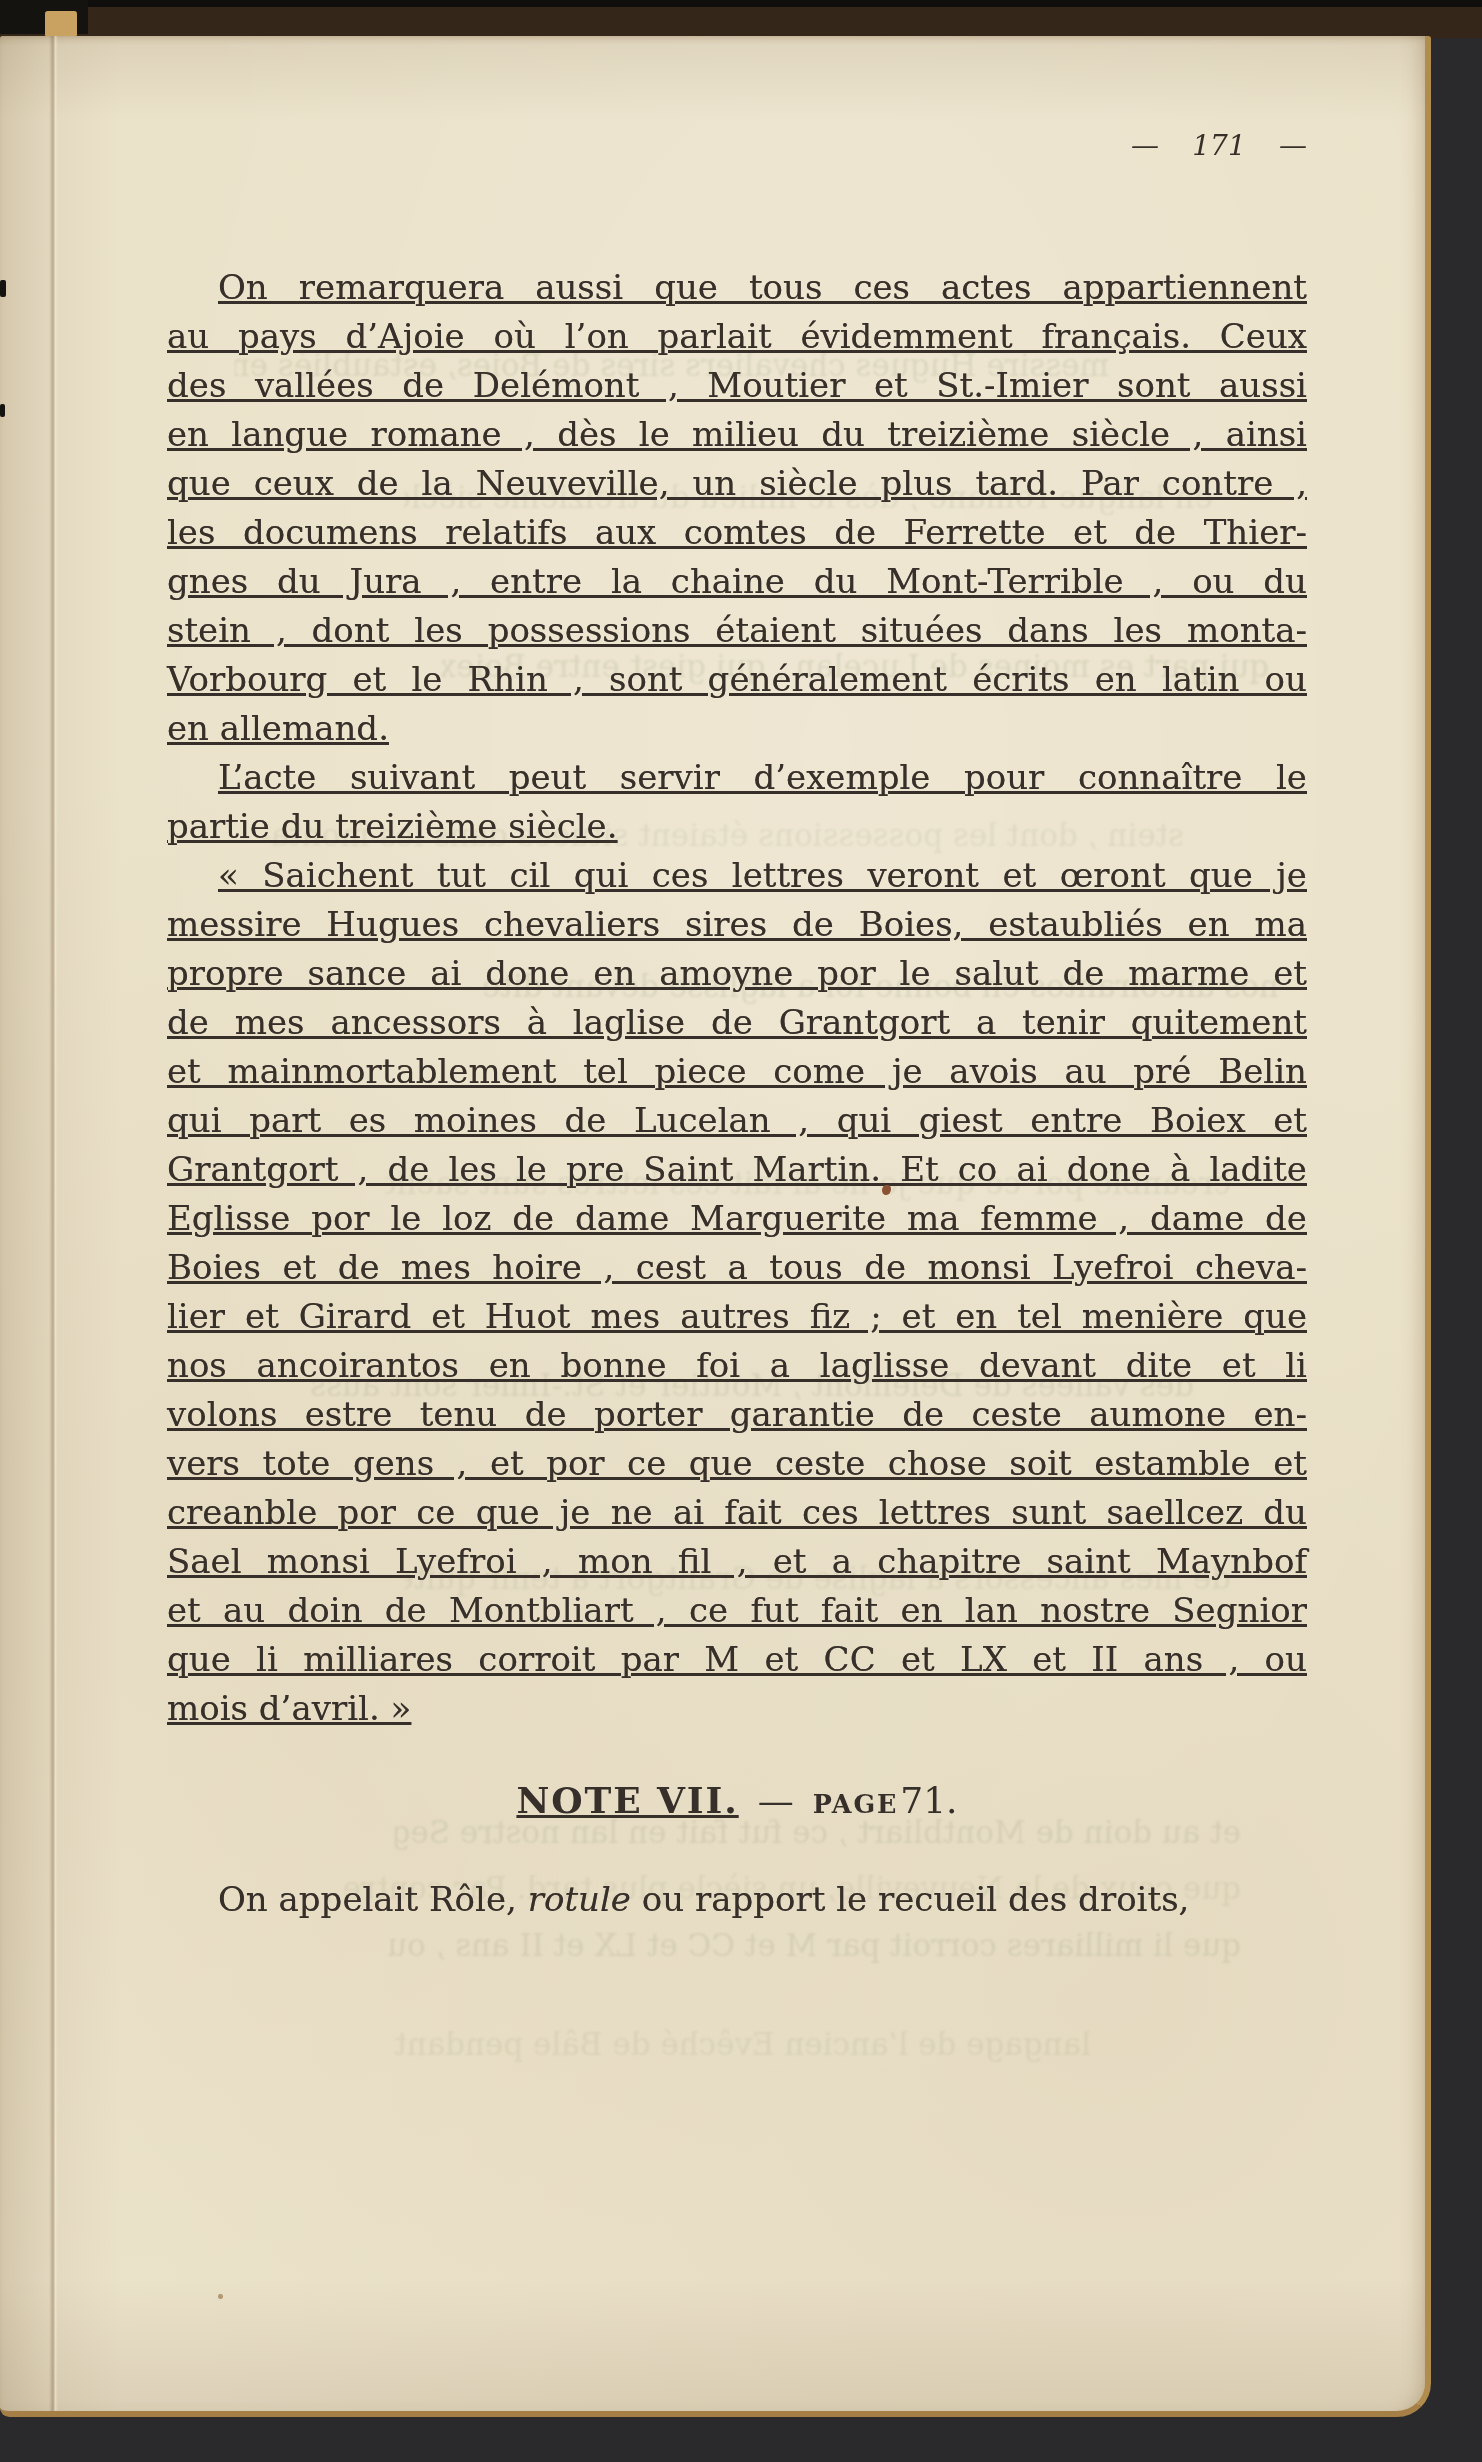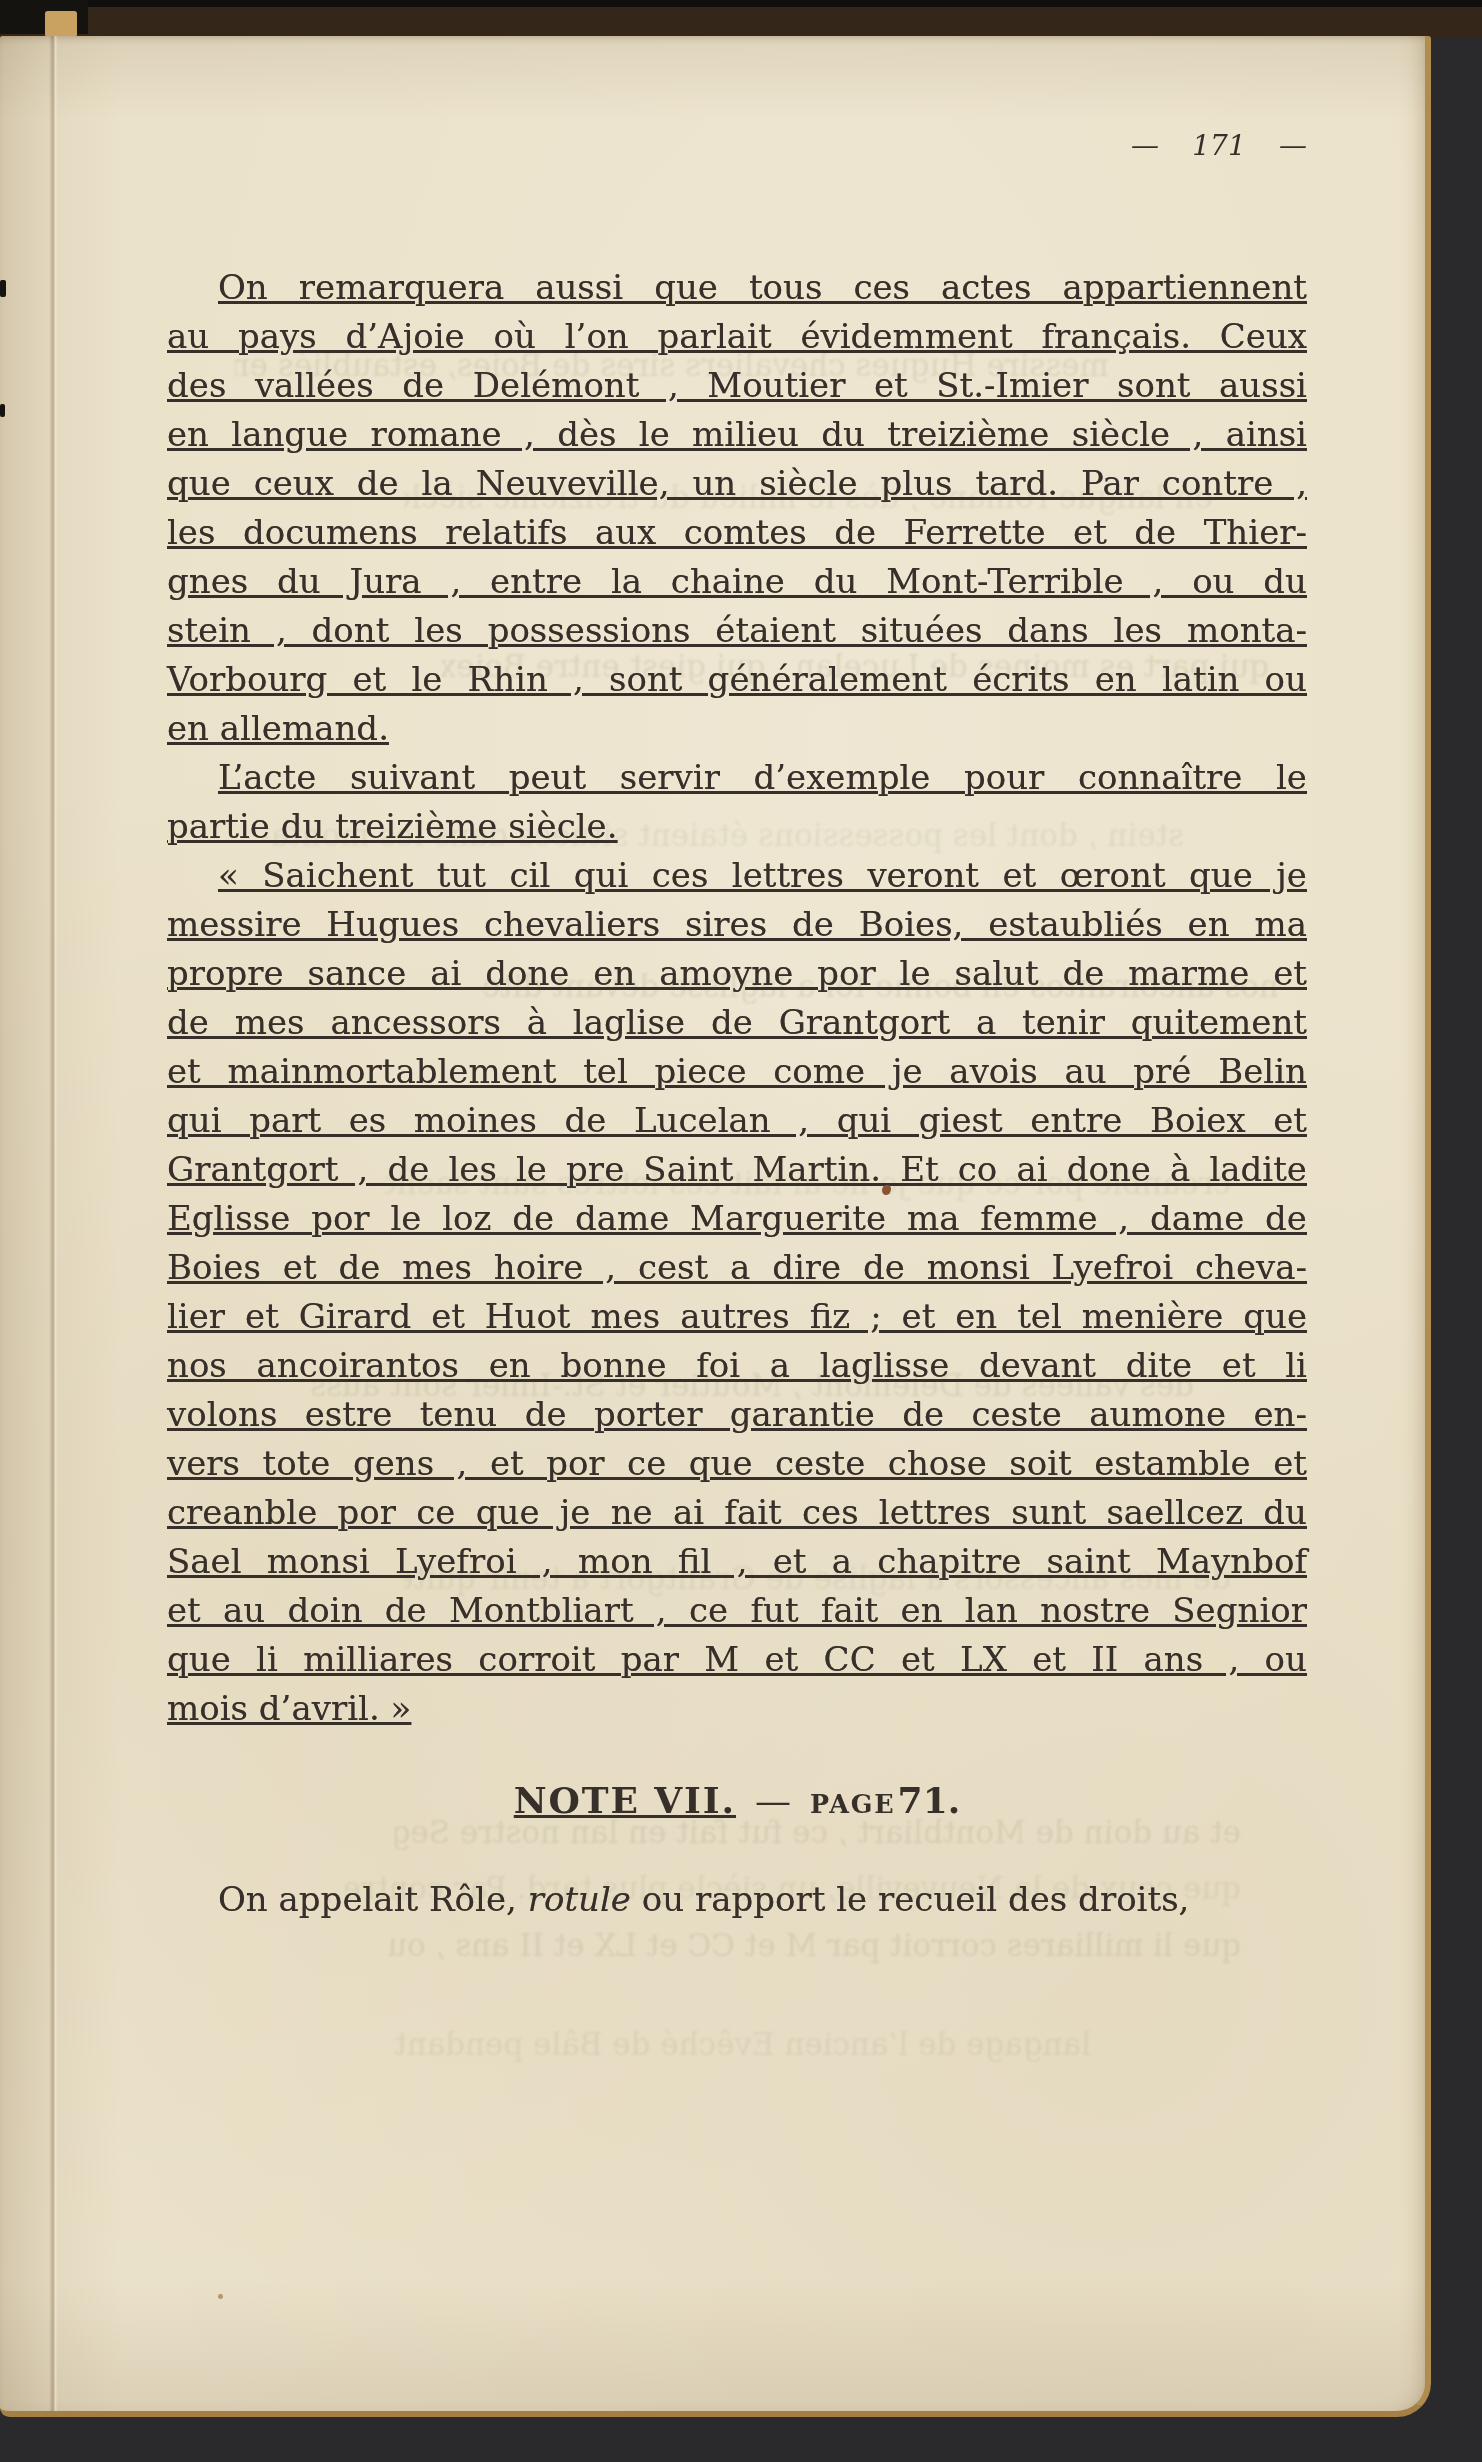--- a/index.html
+++ b/index.html
@@ -30,21 +30,21 @@
   .bodytext{margin-top:98px;}
   .line{height:49px;line-height:49px;font-size:34px;color:#37302a;
         text-align:justify;text-align-last:justify;white-space:nowrap;
         text-shadow:0 0 0.6px rgba(55,45,35,.55);text-decoration:underline;}
   .line.indent{text-indent:51px;}
   .line.last{text-align-last:left;}
   .note-heading{margin-top:43px;height:49px;line-height:49px;text-align:center;color:#37302a;}
   .nh-main{font-size:36px;font-weight:700;letter-spacing:1.9px;text-decoration:underline;}
   .nh-dash{font-size:36px;margin:0 19px;}
   .nh-small{font-size:25.4px;font-weight:700;letter-spacing:1.9px;}
-  .nh-page{font-size:36px;font-weight:700;margin-left:2px;}
+  .nh-page{font-size:36px;font-weight:400;margin-left:2px;}
   .final-line{margin-top:50px;height:49px;line-height:49px;font-size:34px;color:#37302a;
               text-indent:51px;text-align:left;text-shadow:0 0 0.6px rgba(55,45,35,.55);}
   .final-line i{font-style:italic;}
   
   .bleed-line{position:absolute;height:39px;line-height:39px;font-size:31px;overflow:hidden;
               white-space:nowrap;transform:scaleX(-1);color:#6e7d55;opacity:.14;filter:blur(1px);
               pointer-events:none;}
   .speck{position:absolute;left:882px;top:1149px;width:8.5px;height:10.3px;background:#8b5233;
          border-radius:50% 40% 55% 45%;filter:blur(0.4px);}
   .speck2{position:absolute;left:218px;top:2258px;width:4.7px;height:4.7px;background:#9a7a4a;border-radius:50%;opacity:.7;}
@@ -96,21 +96,21 @@
           <div class="line indent">L’acte suivant peut servir d’exemple pour connaître le</div>
           <div class="line last">partie du treizième siècle.</div>
           <div class="line indent">« Saichent tut cil qui ces lettres veront et œront que je</div>
           <div class="line">messire Hugues chevaliers sires de Boies, estaubliés en ma</div>
           <div class="line">propre sance ai done en amoyne por le salut de marme et</div>
           <div class="line">de mes ancessors à laglise de Grantgort a tenir quitement</div>
           <div class="line">et mainmortablement tel piece come je avois au pré Belin</div>
           <div class="line">qui part es moines de Lucelan , qui giest entre Boiex et</div>
           <div class="line">Grantgort , de les le pre Saint Martin. Et co ai done à ladite</div>
           <div class="line">Eglisse por le loz de dame Marguerite ma femme , dame de</div>
-          <div class="line">Boies et de mes hoire , cest a dire de monsi Lyefroi cheva-</div>
+          <div class="line">Boies et de mes hoire , cest a tous de monsi Lyefroi cheva-</div>
           <div class="line">lier et Girard et Huot mes autres fiz ; et en tel menière que</div>
           <div class="line">nos ancoirantos en bonne foi a laglisse devant dite et li</div>
           <div class="line">volons estre tenu de porter garantie de ceste aumone en-</div>
           <div class="line">vers tote gens , et por ce que ceste chose soit estamble et</div>
           <div class="line">creanble por ce que je ne ai fait ces lettres sunt saellcez du</div>
           <div class="line">Sael monsi Lyefroi , mon fil , et a chapitre saint Maynbof</div>
           <div class="line">et au doin de Montbliart , ce fut fait en lan nostre Segnior</div>
           <div class="line">que li milliares corroit par M et CC et LX et II ans , ou</div>
           <div class="line last">mois d’avril. »</div>
         </div>

